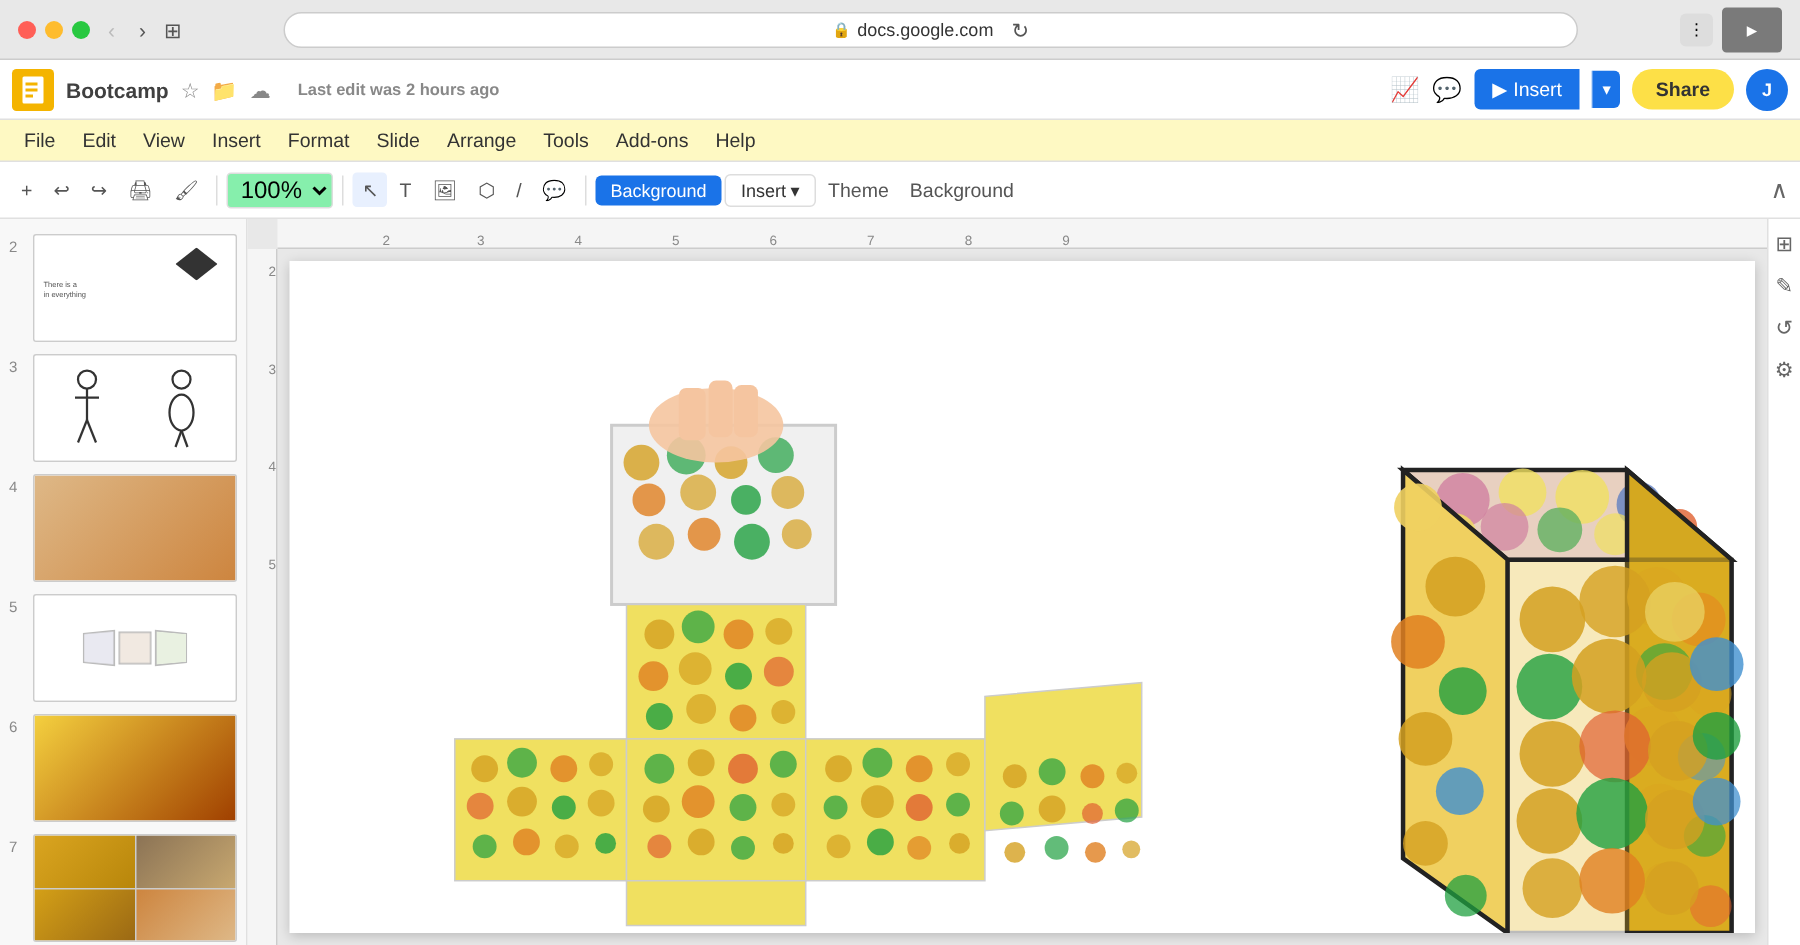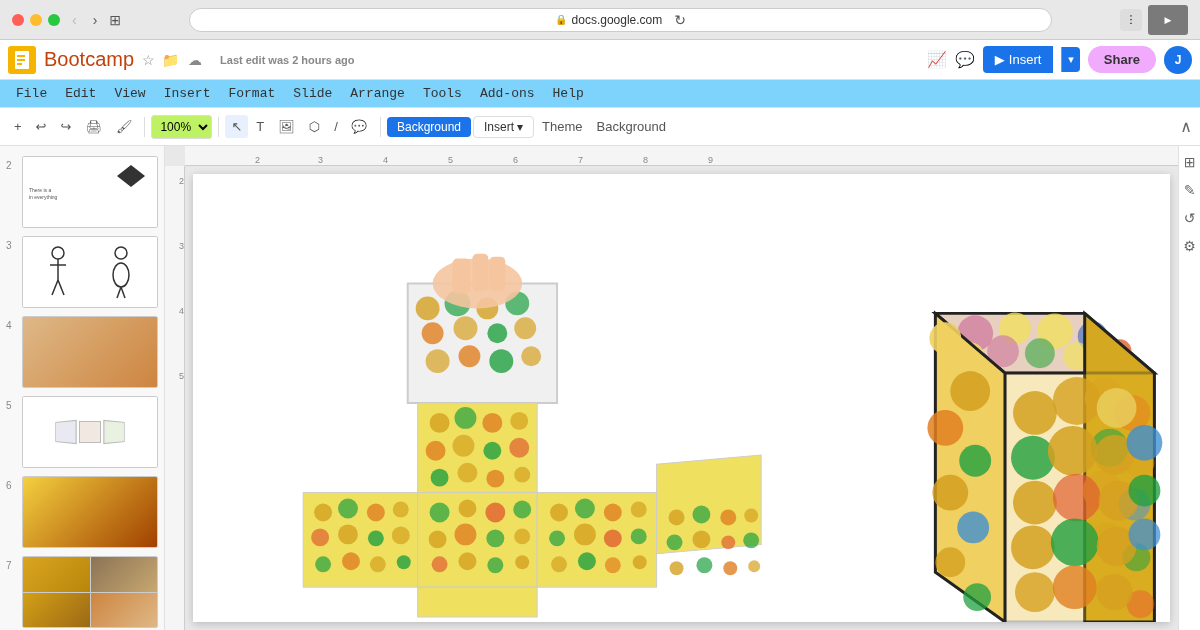--- a/index.html
+++ b/index.html
@@ -47,61 +47,60 @@
     .appbar {
       height: 40px;
       background: #fff;
       display: flex;
       align-items: center;
       padding: 0 8px;
       gap: 8px;
       border-bottom: 1px solid #e0e0e0;
     }
     .docs-logo { width: 28px; height: 28px; background: #f4b400; border-radius: 3px; display: flex; align-items: center; justify-content: center; }
-    .file-title { font-size: 20px; color: #c2410c; font-weight: normal; }
+    .file-title { font-size: 14px; color: #404040; font-weight: bold; }
     .star-icon, .folder-icon, .cloud-icon { color: #888; font-size: 14px; cursor: pointer; }
     .last-edit { color: #888; font-size: 11px; margin-left: 10px; font-weight: bold; }
     .appbar-right { margin-left: auto; display: flex; align-items: center; gap: 8px; }
     .trend-btn { background: none; border: none; font-size: 16px; cursor: pointer; color: #666; }
     .comment-btn { background: none; border: none; font-size: 16px; cursor: pointer; color: #666; }
     .present-btn {
       background: #1a73e8;
       color: white;
       border: none;
       border-radius: 4px 0 0 4px;
       padding: 6px 12px;
       font-size: 13px;
       cursor: pointer;
       display: flex;
       align-items: center;
       gap: 4px;
     }
     .present-dropdown { background: #1a73e8; color: white; border: none; border-radius: 0 4px 4px 0; padding: 6px 6px; cursor: pointer; font-size: 11px; border-left: 1px solid rgba(255,255,255,0.3); }
     .share-btn {
-      background: #f0abfc;
+      background: #fde047;
       color: #333;
       border: none;
       border-radius: 20px;
       padding: 6px 16px;
       font-size: 13px;
       font-weight: 600;
       cursor: pointer;
     }
     .user-avatar { width: 28px; height: 28px; border-radius: 50%; background: #1a73e8; display: flex; align-items: center; justify-content: center; color: white; font-size: 12px; font-weight: bold; }
 
     
     .menubar {
       height: 28px;
-      background: #7dd3fc;
+      background: #fef9c3;
       display: flex;
       align-items: center;
       padding: 0 8px;
       gap: 2px;
       border-bottom: 1px solid #e0e0e0;
-      font-family: Liberation Mono, monospace;
     }
     .menu-item {
       padding: 4px 8px;
       font-size: 13px;
       color: #333;
       cursor: pointer;
       border-radius: 3px;
     }
 
     
@@ -121,21 +120,21 @@
       padding: 4px 6px;
       cursor: pointer;
       border-radius: 3px;
       font-size: 13px;
       color: #555;
       display: flex;
       align-items: center;
       gap: 2px;
     }
     .toolbar-divider { width: 1px; height: 20px; background: #ddd; margin: 0 4px; }
-    .zoom-select { font-size: 12px; border: 1px solid #ddd; border-radius: 3px; padding: 2px 4px; height: 24px; background: #bef264; }
+    .zoom-select { font-size: 16px; border: 1px solid #ddd; border-radius: 3px; padding: 2px 4px; height: 24px; background: #86efac; }
     .toolbar-badge {
       background: #1a73e8;
       color: white;
       border-radius: 4px;
       padding: 3px 10px;
       font-size: 12px;
       cursor: pointer;
       border: none;
     }
     .toolbar-badge-outline {

